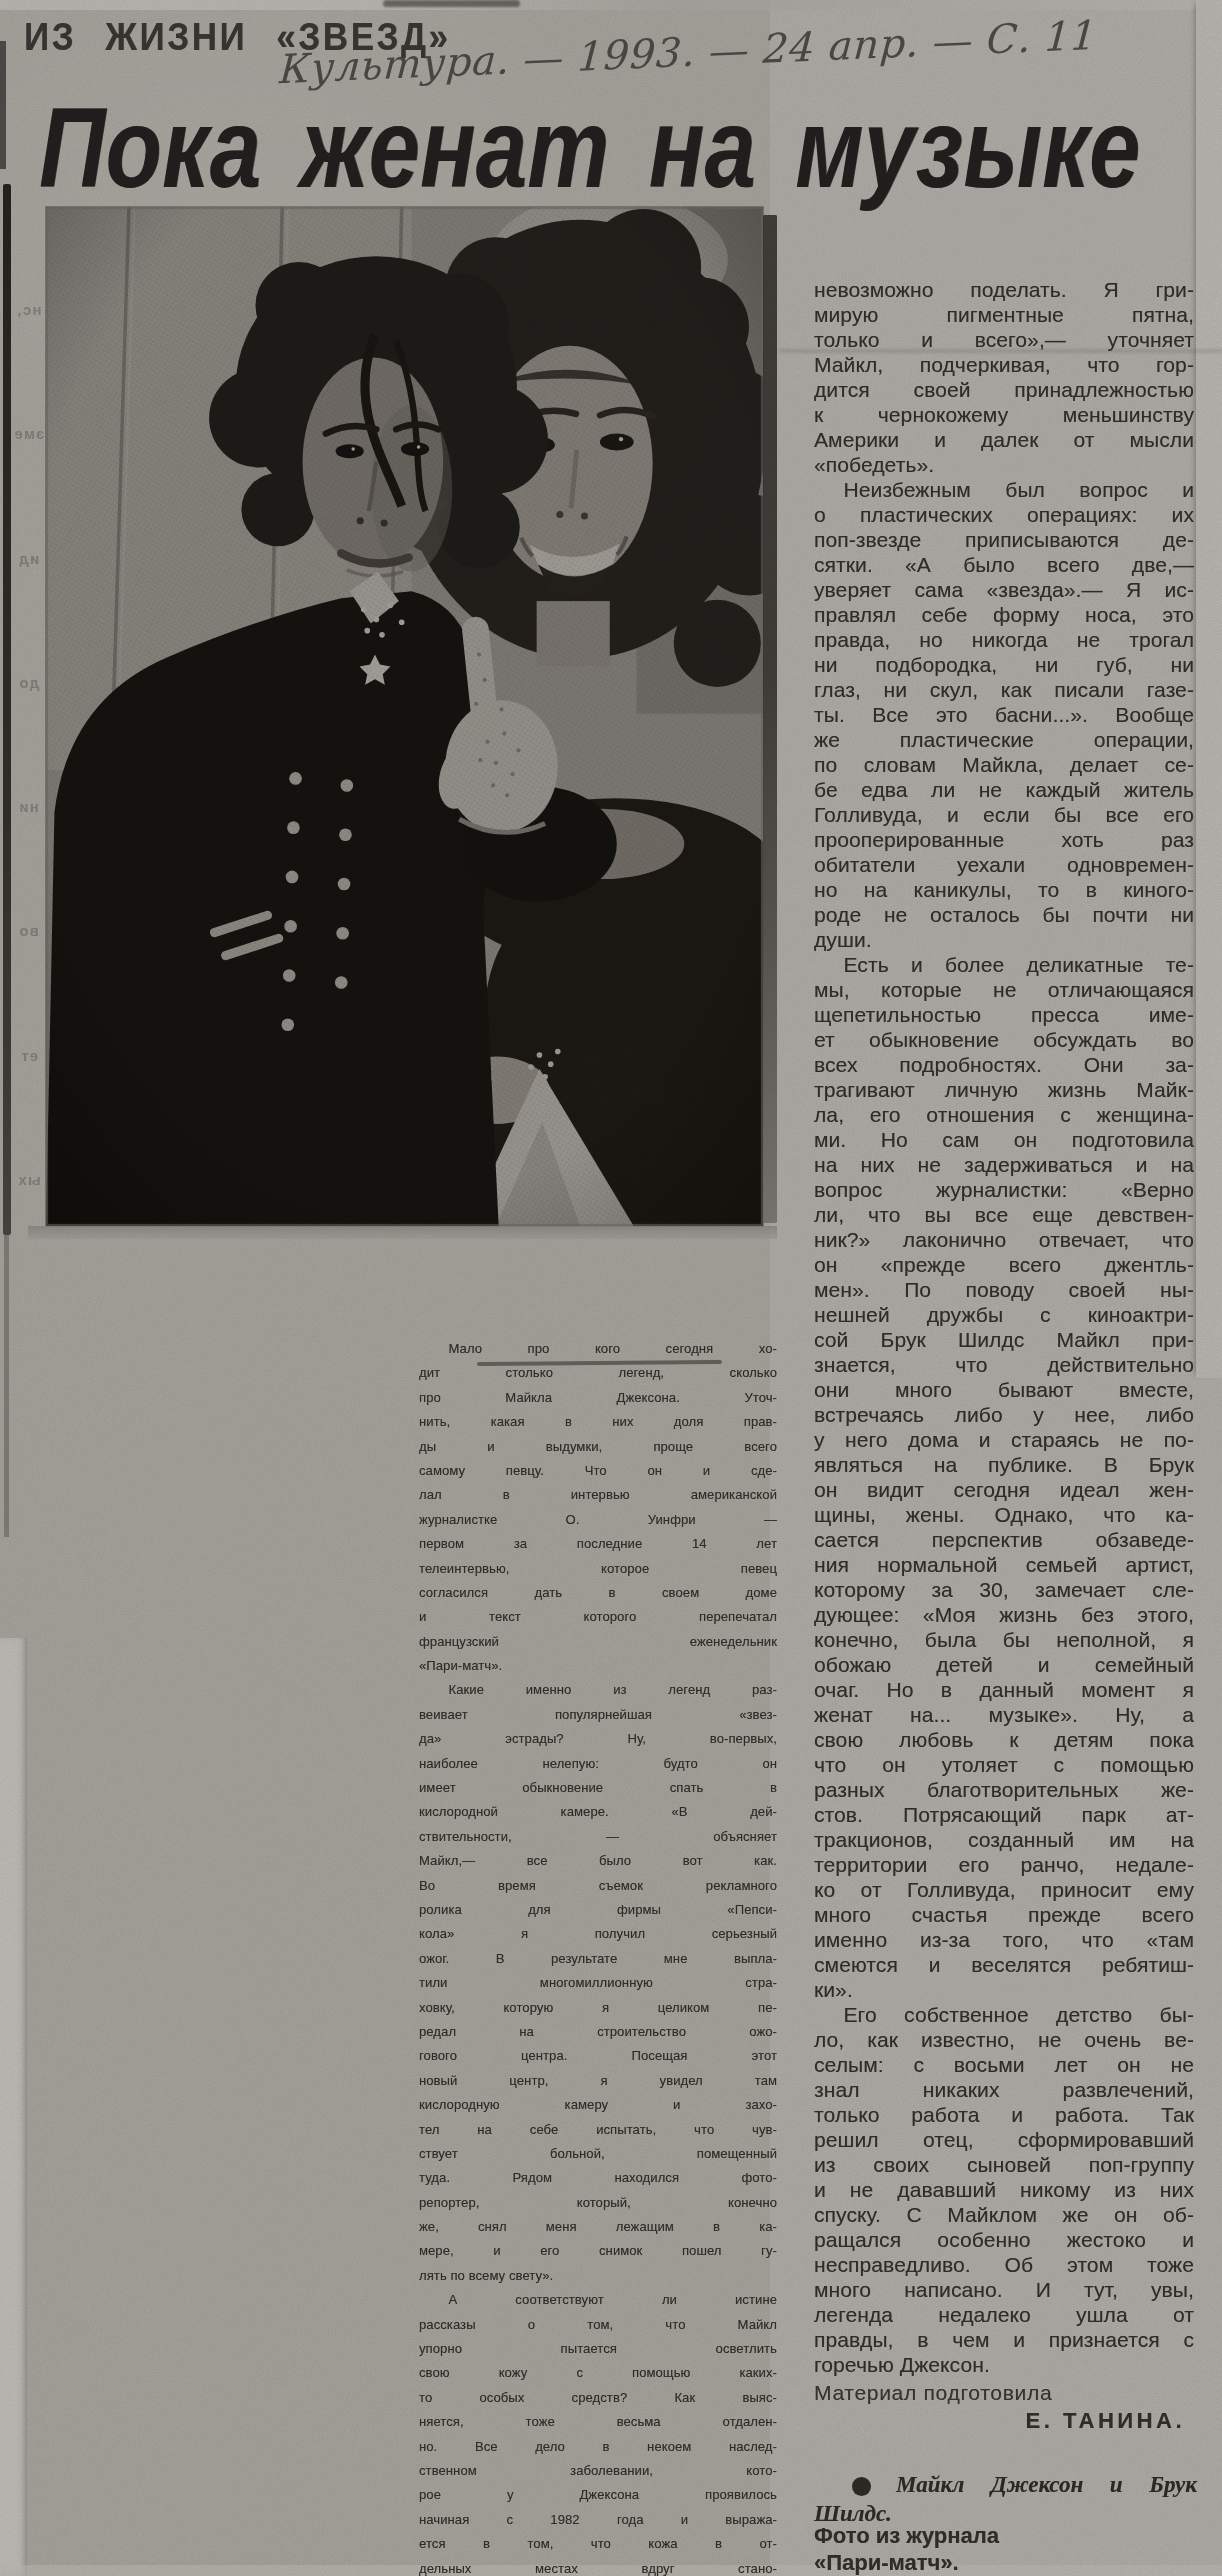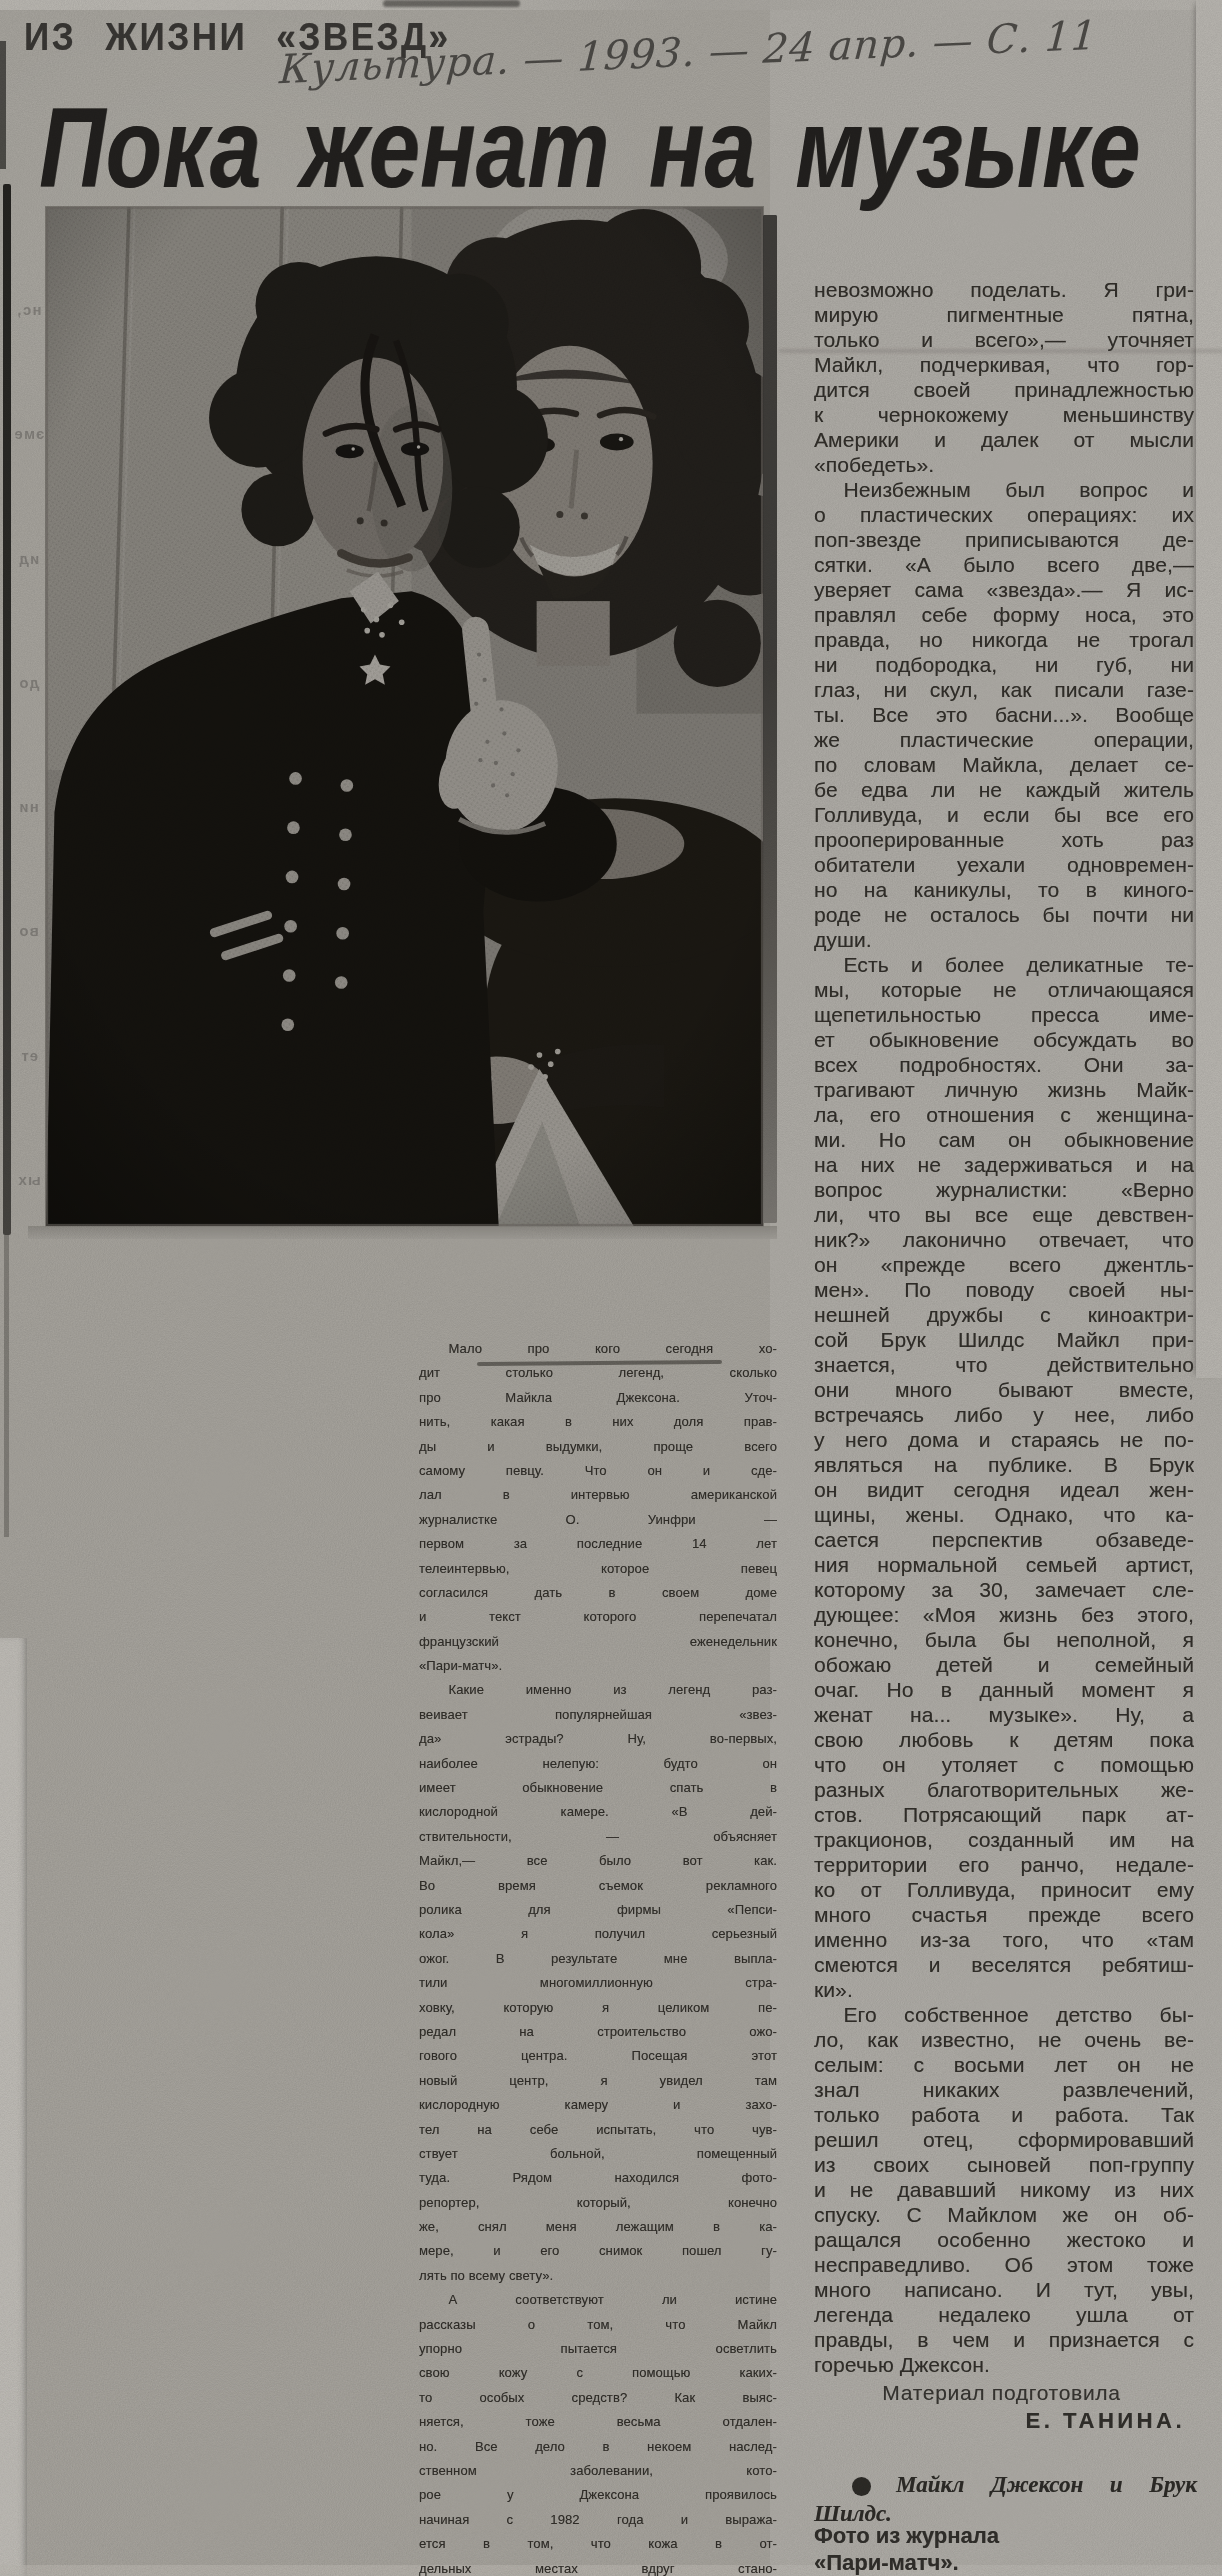--- a/index.html
+++ b/index.html
@@ -59,21 +59,21 @@
   .col{position:absolute;text-align:justify;margin-top:44px;}
   .col .tl{height:var(--lh);line-height:var(--lh);text-align:justify;text-align-last:justify;
     overflow:hidden;letter-spacing:0.1px;text-shadow:0.2px 0.2px 0 rgba(52,50,46,.45);}
   .col .tl.ind{text-indent:29.5px;}
   .col .tl.fin{text-align-last:left;}
   .col-left{left:419px;top:1293px;width:358px;--lh:24.4px;font-size:13px;}
   .col-right{left:814px;top:233px;width:380px;--lh:25px;font-size:21px;}
   .pencil-underline{position:absolute;left:477px;top:1361px;width:245px;height:3.5px;border-radius:2.1px;
     background:rgba(75,72,67,.7);transform:rotate(-.5deg);filter:blur(0.3px);}
   
-  .byline-prefix{position:absolute;left:814px;top:2381px;width:375px;text-align:center;
+  .byline-prefix{position:absolute;left:814px;top:2381px;width:375px;text-align:left;
     font-size:21px;color:#3a3834;letter-spacing:0.7px;text-shadow:0.2px 0.2px 0 rgba(52,50,46,.4);}
   .byline-name{position:absolute;left:814px;top:2408px;width:371px;text-align:right;
     font-size:22px;font-weight:bold;letter-spacing:3.5px;color:#33312d;
     text-shadow:0.3px 0.3px 0 rgba(52,50,46,.5);}
   .caption-bullet{position:absolute;left:852px;top:2477px;width:19px;height:19px;border-radius:50%;
     background:#2f2d29;}
   .caption{position:absolute;left:814px;top:2470px;width:383px;
     font-family:Liberation Serif, serif;font-style:italic;font-weight:bold;
     font-size:23px;line-height:29px;color:#2f2d29;text-shadow:0.2px 0.2px 0 rgba(47,45,41,.45);}
   .caption div:first-child{text-align:justify;text-align-last:justify;text-indent:82px;}
@@ -367,21 +367,21 @@
       <div class="tl">но на каникулы, то в киного-</div>
       <div class="tl">роде не осталось бы почти ни</div>
       <div class="tl fin">души.</div>
       <div class="tl ind">Есть и более деликатные те-</div>
       <div class="tl">мы, которые не отличающаяся</div>
       <div class="tl">щепетильностью пресса име-</div>
       <div class="tl">ет обыкновение обсуждать во</div>
       <div class="tl">всех подробностях. Они за-</div>
       <div class="tl">трагивают личную жизнь Майк-</div>
       <div class="tl">ла, его отношения с женщина-</div>
-      <div class="tl">ми. Но сам он обыкновение</div>
+      <div class="tl">ми. Но сам он подготовила</div>
       <div class="tl">на них не задерживаться и на</div>
       <div class="tl">вопрос журналистки: «Верно</div>
       <div class="tl">ли, что вы все еще девствен-</div>
       <div class="tl">ник?» лаконично отвечает, что</div>
       <div class="tl">он «прежде всего джентль-</div>
       <div class="tl">мен». По поводу своей ны-</div>
       <div class="tl">нешней дружбы с киноактри-</div>
       <div class="tl">сой Брук Шилдс Майкл при-</div>
       <div class="tl">знается, что действительно</div>
       <div class="tl">они много бывают вместе,</div>

